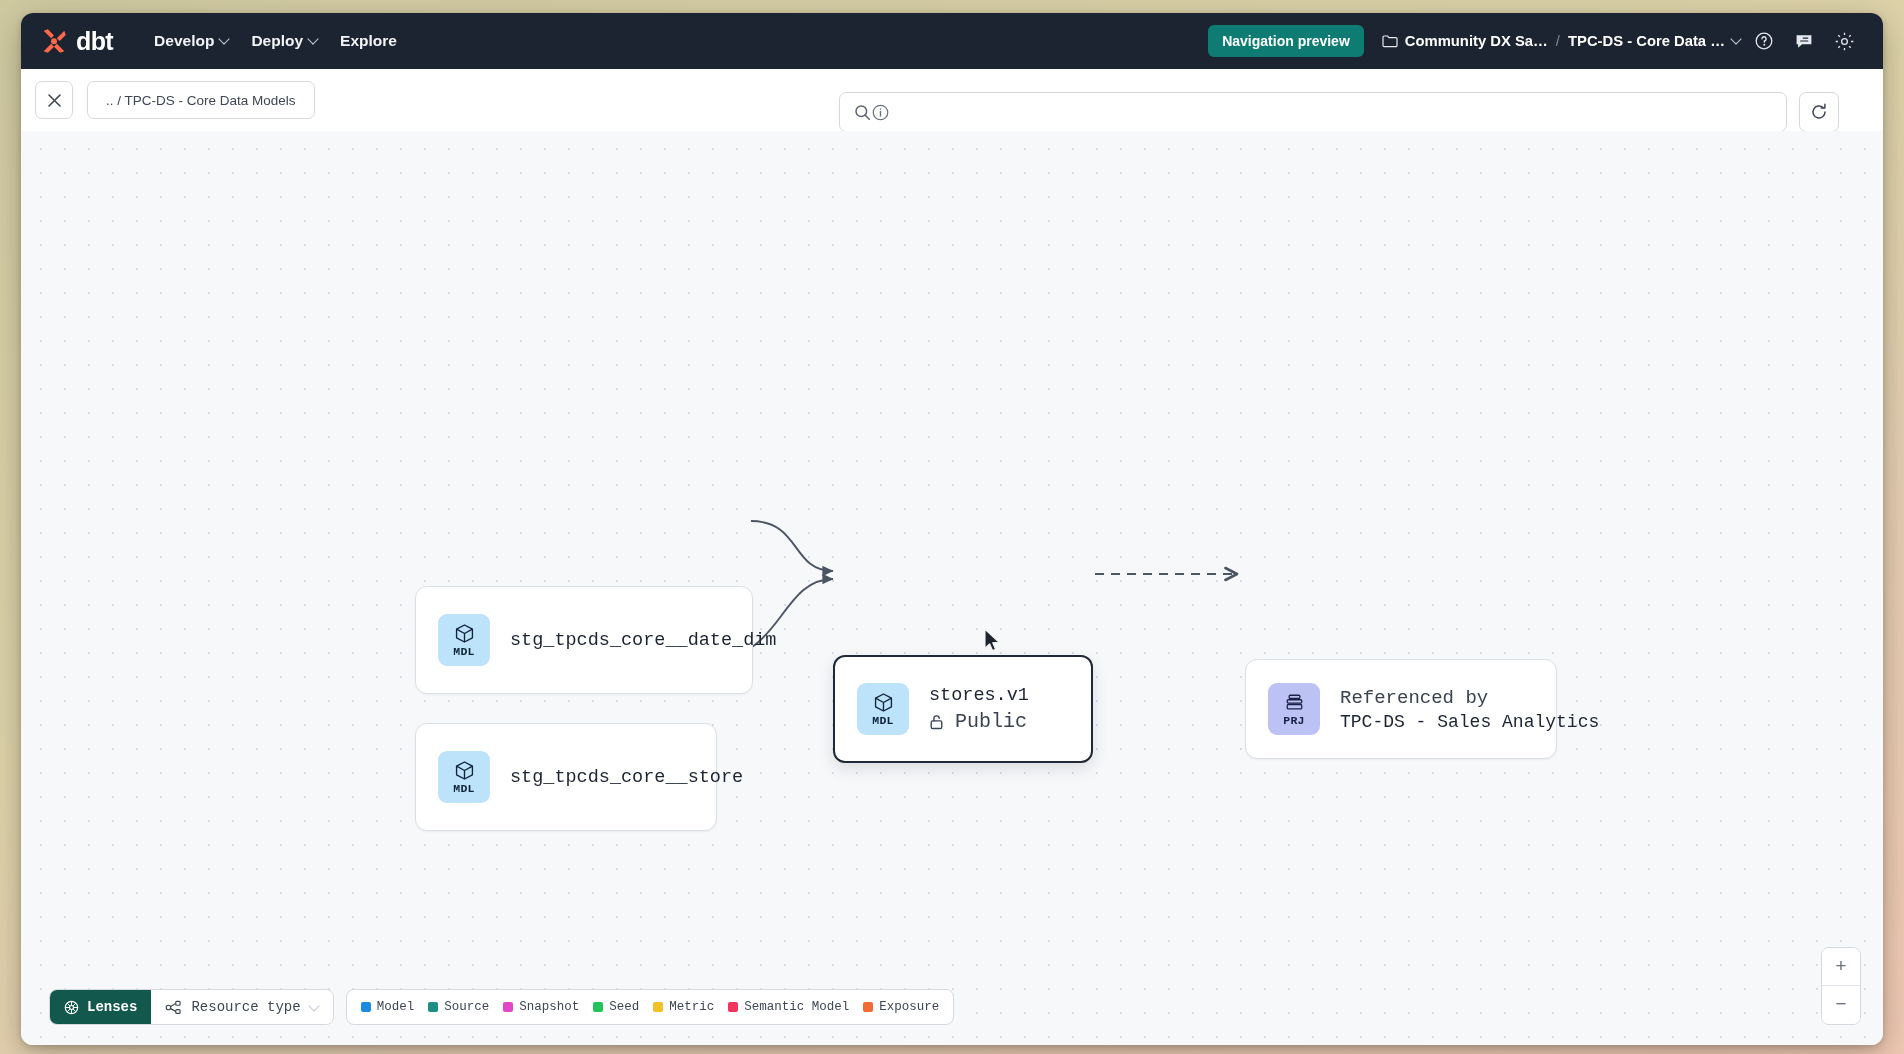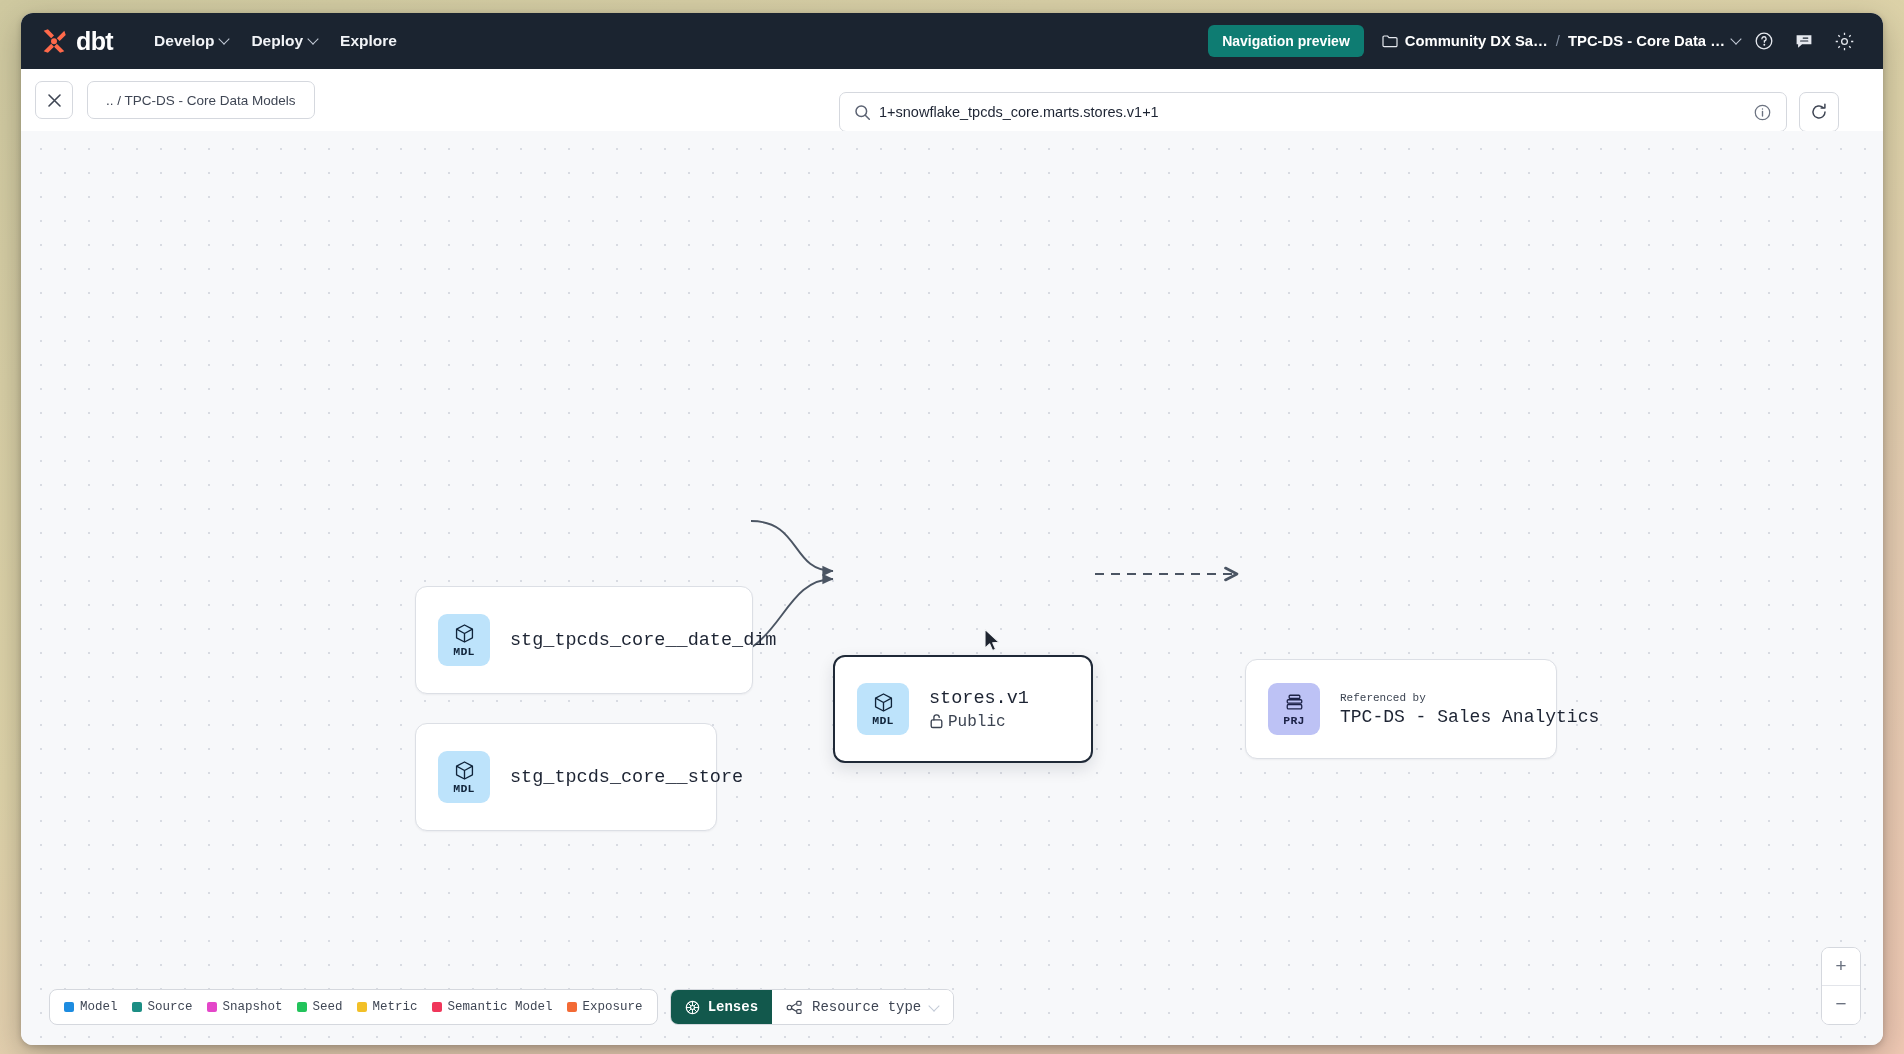--- a/index.html
+++ b/index.html
@@ -162,24 +162,24 @@
     border-radius: 9px;
     display: flex; flex-direction: column; align-items: center; justify-content: center;
     gap: 1px;
   }
   .rtype-badge.mdl { background: #bde3fb; color: #10243a; }
   .rtype-badge.prj { background: #bdc2f5; color: #1c2247; }
   .rtype-badge .rt-label { font-size: 11.5px; font-weight: 700; letter-spacing: .3px; }
   .node-text { margin-left: 20px; min-width: 0; }
   .node-title { font-size: 18.5px; color: #1d2433; font-weight: 500; white-space: nowrap; }
   .node-sub {
-    display: flex; align-items: flex-start; gap: 4px;
-    font-size: 16px; color: #3b4351; margin-top: 4px; white-space: nowrap;
-  }
-  .node-kicker { font-size: 11px; color: #3b4351; white-space: nowrap; }
+    display: flex; align-items: center; gap: 11px;
+    font-size: 20px; color: #3b4351; margin-top: 4px; white-space: nowrap;
+  }
+  .node-kicker { font-size: 19px; color: #3b4351; white-space: nowrap; }
   .node-strong { font-size: 18px; color: #1d2433; font-weight: 500; white-space: nowrap; margin-top: 3px; }
 
   
   #bottombar {
     position: absolute; left: 28px; bottom: 20px;
     display: flex; align-items: center; gap: 12px;
     z-index: 4;
   }
   #lens-group {
     display: flex; align-items: stretch;
@@ -304,21 +304,20 @@
     <div class="tb-btn" id="breadcrumb-pill">.. / TPC-DS - Core Data Models</div>
     <div class="tb-grow"></div>
   </div>
 
   <div id="search-wrap">
     <div id="search-box">
       <svg width="17" height="17" viewBox="0 0 17 17">
         <circle cx="7.3" cy="7.3" r="5.3" fill="none" stroke="#5b6272" stroke-width="1.5"></circle>
         <path d="M11.3 11.3 15.3 15.3" stroke="#5b6272" stroke-width="1.5" stroke-linecap="round"></path>
       </svg>
-      <input id="search-input" type="text" value="1+snowflake_tpcds_core.marts.stores.v1+1" style="">
       <svg width="19" height="19" viewBox="0 0 20 20">
         <circle cx="10" cy="10" r="7.6" fill="none" stroke="#6b7280" stroke-width="1.3"></circle>
         <path d="M10 6.2v.2M10 8.8v5" stroke="#6b7280" stroke-width="1.45" stroke-linecap="round"></path>
       </svg>
     </div>
     <div class="tb-btn" id="refresh-btn">
       <svg width="20" height="20" viewBox="0 0 20 20">
         <path d="M16 10a6 6 0 1 1-1.9-4.35" fill="none" stroke="#3f4654" stroke-width="1.5" stroke-linecap="round"></path>
         <path d="M15.9 2.3v3.8h-3.8" fill="none" stroke="#3f4654" stroke-width="1.5" stroke-linecap="round" stroke-linejoin="round"></path>
       </svg>
@@ -403,51 +402,20 @@
         <div class="node-kicker">Referenced by</div>
         <div class="node-strong">TPC-DS - Sales Analytics</div>
       </div>
     </div>
 
     <svg id="cursor" width="20" height="28" viewBox="0 0 20 28">
       <path d="M2 1.4 L2 20.2 L6.6 15.8 L9.6 22.6 L12.6 21.2 L9.7 14.7 L16 14.3 Z" fill="#1f2530" stroke="#f3f4f6" stroke-width="1.1" stroke-linejoin="round"></path>
     </svg>
 
     <div id="bottombar">
-      <div id="legend">
-        <span class="legend-item">
-          <span class="legend-swatch" style="background:#1d8ce0"></span>
-          <span>Model</span>
-        </span>
-        <span class="legend-item">
-          <span class="legend-swatch" style="background:#1c8e84"></span>
-          <span>Source</span>
-        </span>
-        <span class="legend-item">
-          <span class="legend-swatch" style="background:#e446c9"></span>
-          <span>Snapshot</span>
-        </span>
-        <span class="legend-item">
-          <span class="legend-swatch" style="background:#22c35b"></span>
-          <span>Seed</span>
-        </span>
-        <span class="legend-item">
-          <span class="legend-swatch" style="background:#f2c028"></span>
-          <span>Metric</span>
-        </span>
-        <span class="legend-item">
-          <span class="legend-swatch" style="background:#f0365a"></span>
-          <span>Semantic Model</span>
-        </span>
-        <span class="legend-item">
-          <span class="legend-swatch" style="background:#f36a35"></span>
-          <span>Exposure</span>
-        </span>
-      </div>
-
       <div id="lens-group">
         <div id="lenses-btn">
           <svg width="15" height="15" viewBox="0 0 16 16">
             <circle cx="8" cy="8" r="6.6" fill="none" stroke="#ffffff" stroke-width="1.3"></circle>
             <circle cx="8" cy="8" r="2.1" fill="none" stroke="#ffffff" stroke-width="1.2"></circle>
             <path d="M8 1.4v4.5M8 10.1v4.5M1.4 8h4.5M10.1 8h4.5
                      M3.3 3.3 6.5 6.5M9.5 9.5l3.2 3.2M12.7 3.3 9.5 6.5M6.5 9.5 3.3 12.7" stroke="#ffffff" stroke-width="1.05"></path>
           </svg>
           <span>Lenses</span>
         </div>
@@ -455,20 +423,51 @@
           <svg width="17" height="15" viewBox="0 0 18 16">
             <circle cx="3.6" cy="8" r="2.4" fill="none" stroke="#3f4654" stroke-width="1.25"></circle>
             <rect x="11.4" y="1.5" width="4.6" height="4.1" rx="1" fill="none" stroke="#3f4654" stroke-width="1.25"></rect>
             <rect x="11.4" y="10.2" width="4.6" height="4.1" rx="1" fill="none" stroke="#3f4654" stroke-width="1.25"></rect>
             <path d="M6 7 11.3 3.6M6 9.2l5.3 3.1" stroke="#3f4654" stroke-width="1.25"></path>
           </svg>
           <span>Resource type</span>
           <span class="caret" style="top:-1px"></span>
         </div>
       </div>
+
+      <div id="legend">
+        <span class="legend-item">
+          <span class="legend-swatch" style="background:#1d8ce0"></span>
+          <span>Model</span>
+        </span>
+        <span class="legend-item">
+          <span class="legend-swatch" style="background:#1c8e84"></span>
+          <span>Source</span>
+        </span>
+        <span class="legend-item">
+          <span class="legend-swatch" style="background:#e446c9"></span>
+          <span>Snapshot</span>
+        </span>
+        <span class="legend-item">
+          <span class="legend-swatch" style="background:#22c35b"></span>
+          <span>Seed</span>
+        </span>
+        <span class="legend-item">
+          <span class="legend-swatch" style="background:#f2c028"></span>
+          <span>Metric</span>
+        </span>
+        <span class="legend-item">
+          <span class="legend-swatch" style="background:#f0365a"></span>
+          <span>Semantic Model</span>
+        </span>
+        <span class="legend-item">
+          <span class="legend-swatch" style="background:#f36a35"></span>
+          <span>Exposure</span>
+        </span>
+      </div>
     </div>
 
     <div id="zoom-controls">
       <div class="zoom-btn" id="zoom-in">+</div>
       <div class="zoom-btn" id="zoom-out">−</div>
     </div>
 
   </div>
 </div>
 

